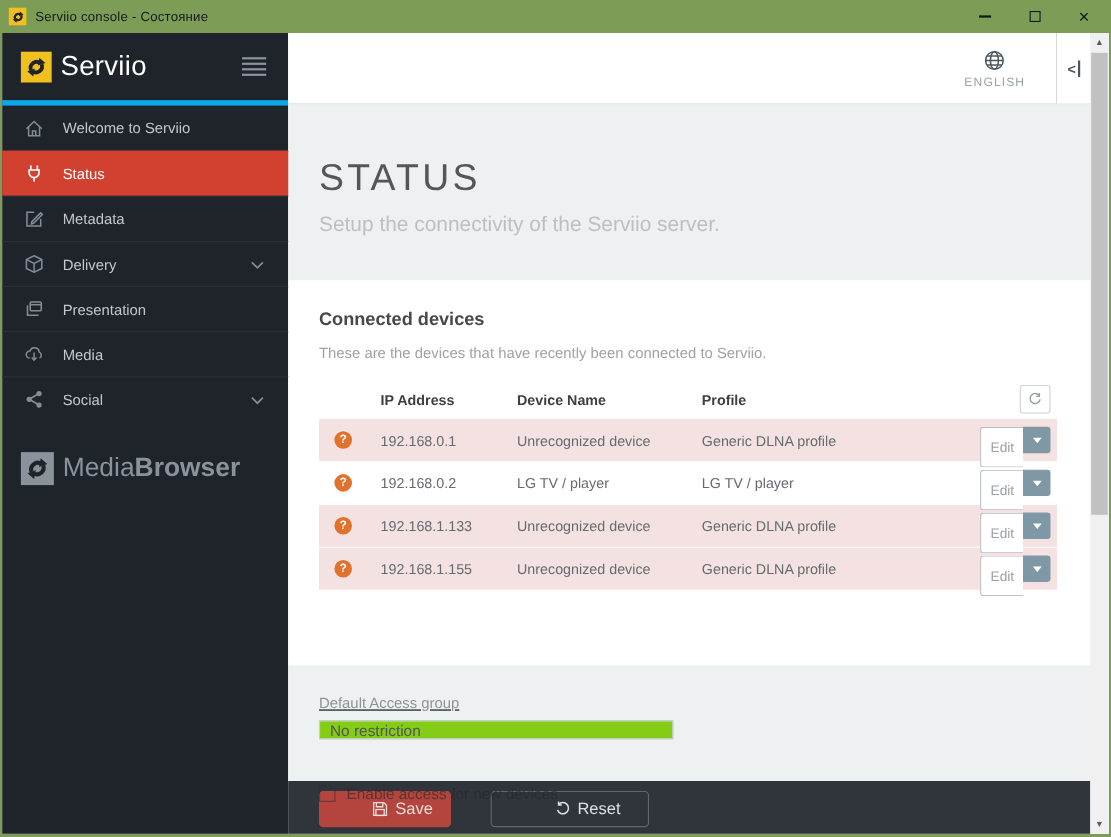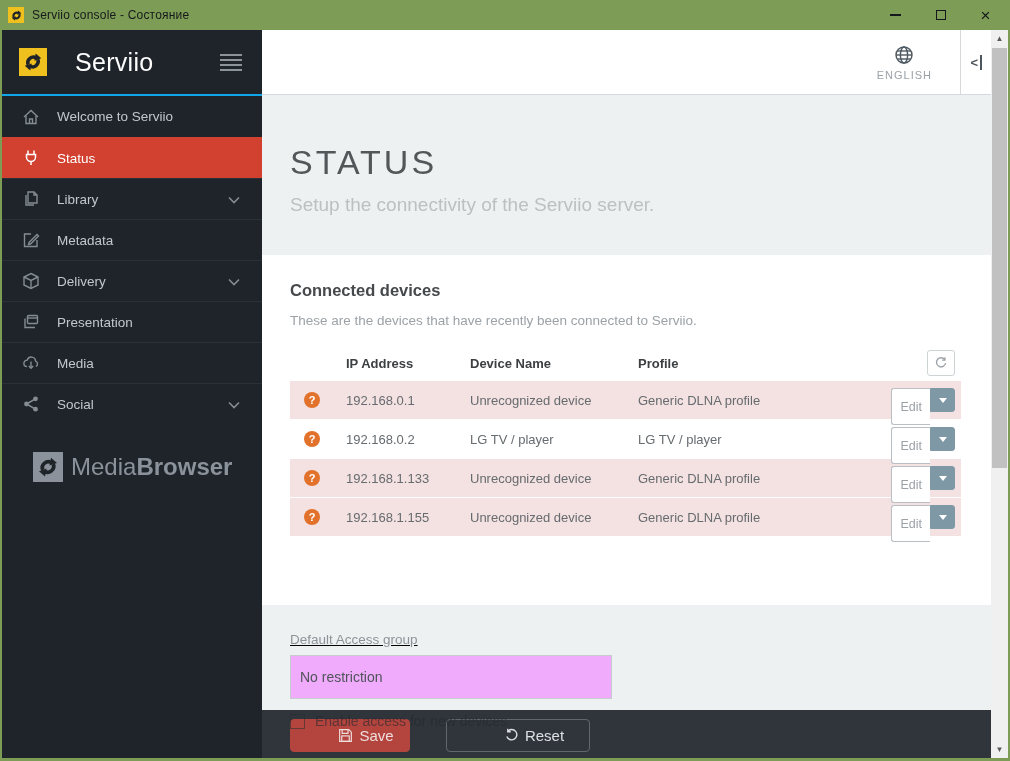--- a/index.html
+++ b/index.html
@@ -14,34 +14,34 @@
   .win-btn { width:45px; height:100%; display:flex; align-items:center; justify-content:center; color:#14181c; cursor:default; }
   .min-glyph { width:11px; height:2px; background:#14181c; }
   .max-glyph { width:10px; height:10px; border:1.5px solid #14181c; }
   .close-glyph { font-size:17px; line-height:1; }
 
   
   .content-row { flex:1; display:flex; min-height:0; background:#fff; }
 
   
   .sidebar { width:260px; flex:0 0 260px; background:#1e242a; display:flex; flex-direction:column; }
-  .logo-row { height:66px; flex:0 0 66px; display:flex; align-items:center; padding-left:17px; border-bottom:2px solid #0ea5e9;gap:20px; }
+  .logo-row { height:66px; flex:0 0 66px; display:flex; align-items:center; padding-left:17px; border-bottom:5px solid #0ea5e9; }
   .logo-sq { width:28px; height:28px; background:#f0c11e; display:flex; align-items:center; justify-content:center; }
   .brand { color:#fdfdfd; font-size:25px; font-weight:400; margin-left:8px; letter-spacing:.3px; }
   .hamburger { margin-left:auto; margin-right:20px; display:flex; flex-direction:column; gap:3px; cursor:pointer; }
   .hamburger div { width:22px; height:2px; background:#8d939b; }
   nav { flex:0 0 auto; }
   .nav-item { height:41px; display:flex; align-items:center; padding-left:18px; color:#c2c7cd; font-size:13.5px; cursor:pointer; border-top:1px solid #2a3037; position:relative; }
   .nav-item:first-child { border-top:none; }
   .nav-item.active { background:#d2402f; color:#ffffff; border-top-color:#d2402f; }
   .nav-item.active + .nav-item { border-top-color:#2a3037; }
   .nav-ico { width:22px; height:22px; display:flex; align-items:center; justify-content:center; flex:0 0 22px; }
   .nav-label { margin-left:15px; }
   .chev { margin-left:auto; margin-right:22px; }
-  .mb-logo { margin:28px 0 0 31px; display:flex; align-items:center; }
+  .mb-logo { margin:28px 0 0 17px; display:flex; align-items:center; }
   .mb-sq { width:30px; height:30px; background:#8b929b; display:flex; align-items:center; justify-content:center; }
   .mb-text { color:#8b929b; font-size:24px; margin-left:8px; }
   .mb-text .bold { font-weight:700; }
 
   
   .main { flex:1; display:flex; flex-direction:column; min-width:0; }
   .topbar { height:65px; flex:0 0 65px; background:#fff; border-bottom:1px solid #d6d9db; display:flex; }
   .topbar-left { flex:1; display:flex; align-items:center; justify-content:flex-end; border-right:1px solid #d6d9db; }
   .lang { display:flex; flex-direction:column; align-items:center; margin-right:28px; cursor:pointer; }
   .lang-label { font-size:11px; letter-spacing:1px; color:#9aa1a7; margin-top:3px; }
@@ -65,21 +65,21 @@
   .qmark { width:16px; height:16px; border-radius:50%; background:#e2722b; color:#fff; font-size:11px; font-weight:700; display:flex; align-items:center; justify-content:center; margin-left:14px; }
   .cell-action { display:flex; justify-content:flex-end; padding-right:6px; }
   .refresh-btn { width:28px; height:26px; background:#fff; border:1px solid #ced3d6; border-radius:3px; display:flex; align-items:center; justify-content:center; cursor:pointer; }
   .edit-split { display:flex; height:24px; }
   .edit-btn { height:37px; padding:0 8px; background:#fff; border:1px solid #b9bfc4; border-right:none; border-radius:3px 0 0 3px; color:#9aa1a7; font-size:12.5px; cursor:pointer; font-family:inherit; }
   .caret-btn { width:25px; height:24px; background:#7e98a6; border:1px solid #7e98a6; border-radius:0 3px 3px 0; display:flex; align-items:center; justify-content:center; cursor:pointer; }
   .caret-down { width:0; height:0; border-left:4px solid transparent; border-right:4px solid transparent; border-top:5px solid #fff; }
 
   .gray-section { height:105px; flex:0 0 105px; background:#eef1f2; padding:27px 0 0 28px;text-decoration:underline; }
   .field-label { font-size:13.5px; color:#8d9398; }
-  .field-input { margin-top:8px; width:322px; height:44px; border:1px solid #c6cbd0; background:#f0abfc; font-size:14px; color:#4f5459; padding:0 9px; font-family:inherit; }
+  .field-input { margin-top:8px; width:322px; height:17px; border:1px solid #c6cbd0; background:#84cc16; font-size:14px; color:#4f5459; padding:0 9px; font-family:inherit; }
 
   .footer { flex:1; background:#2f353b; position:relative; display:flex; align-items:flex-start; padding:9px 0 0 28px; }
   .ghost { position:absolute; left:28px; top:3px; display:flex; align-items:center; z-index:3; pointer-events:none; opacity:.75; }
   .ghost-box { width:15px; height:15px; border:1px solid rgba(40,45,50,.75); background:transparent; }
   .ghost-label { font-size:14px; color:rgba(35,40,45,.8); margin-left:10px; }
   .btn { height:33px; border-radius:4px; font-size:15px; display:flex; align-items:center; justify-content:center; cursor:pointer; font-family:inherit; z-index:1;padding-left:32px; }
   .save-btn { width:120px; background:#b4443e; border:1px solid #b4443e; color:#eedfdd; }
   .save-btn svg { margin-right:6px; }
   .reset-btn { width:144px; background:transparent; border:1px solid #61676d; color:#dde0e3; margin-left:36px; }
   .reset-btn svg { margin-right:6px; }
@@ -153,35 +153,20 @@
         <div class="nav-item active">
           <span class="nav-ico">
             <svg width="20" height="20" viewBox="0 0 20 20" fill="none" stroke="#ffffff" stroke-width="1.5">
               <path d="M7,2.5 V6.5"></path>
                 <path d="M13,2.5 V6.5"></path>
               <path d="M5.5,6.5 h9 v2.5 a4.5,4.5 0 0 1 -9,0 z"></path>
               <path d="M10,13.5 V17"></path>
             </svg>
           </span>
           <span class="nav-label">Status</span>
-        </div>
-        <div class="nav-item">
-          <span class="nav-ico">
-            <svg width="20" height="20" viewBox="0 0 20 20" fill="none" stroke="#858c94" stroke-width="1.4">
-              <path d="M7,3 h6 l3,3 v8 h-9 z"></path>
-                <path d="M13,3 v3 h3"></path>
-                <path d="M5,6 v10 h8"></path>
-            </svg>
-          </span>
-          <span class="nav-label">Library</span>
-          <span class="chev">
-            <svg width="12" height="8" viewBox="0 0 12 8" fill="none" stroke="#858c94" stroke-width="1.6">
-                <path d="M1,1.5 L6,6.5 L11,1.5"></path>
-              </svg>
-          </span>
         </div>
         <div class="nav-item">
           <span class="nav-ico">
             <svg width="20" height="20" viewBox="0 0 20 20" fill="none" stroke="#858c94" stroke-width="1.4">
               <path d="M16,10 V16.5 H3.5 V4 H10"></path>
                 <path d="M8,12.5 L16,4.5 L17.5,6 L9.5,14 L7.5,14.5 Z"></path>
             </svg>
           </span>
           <span class="nav-label">Metadata</span>
         </div>

